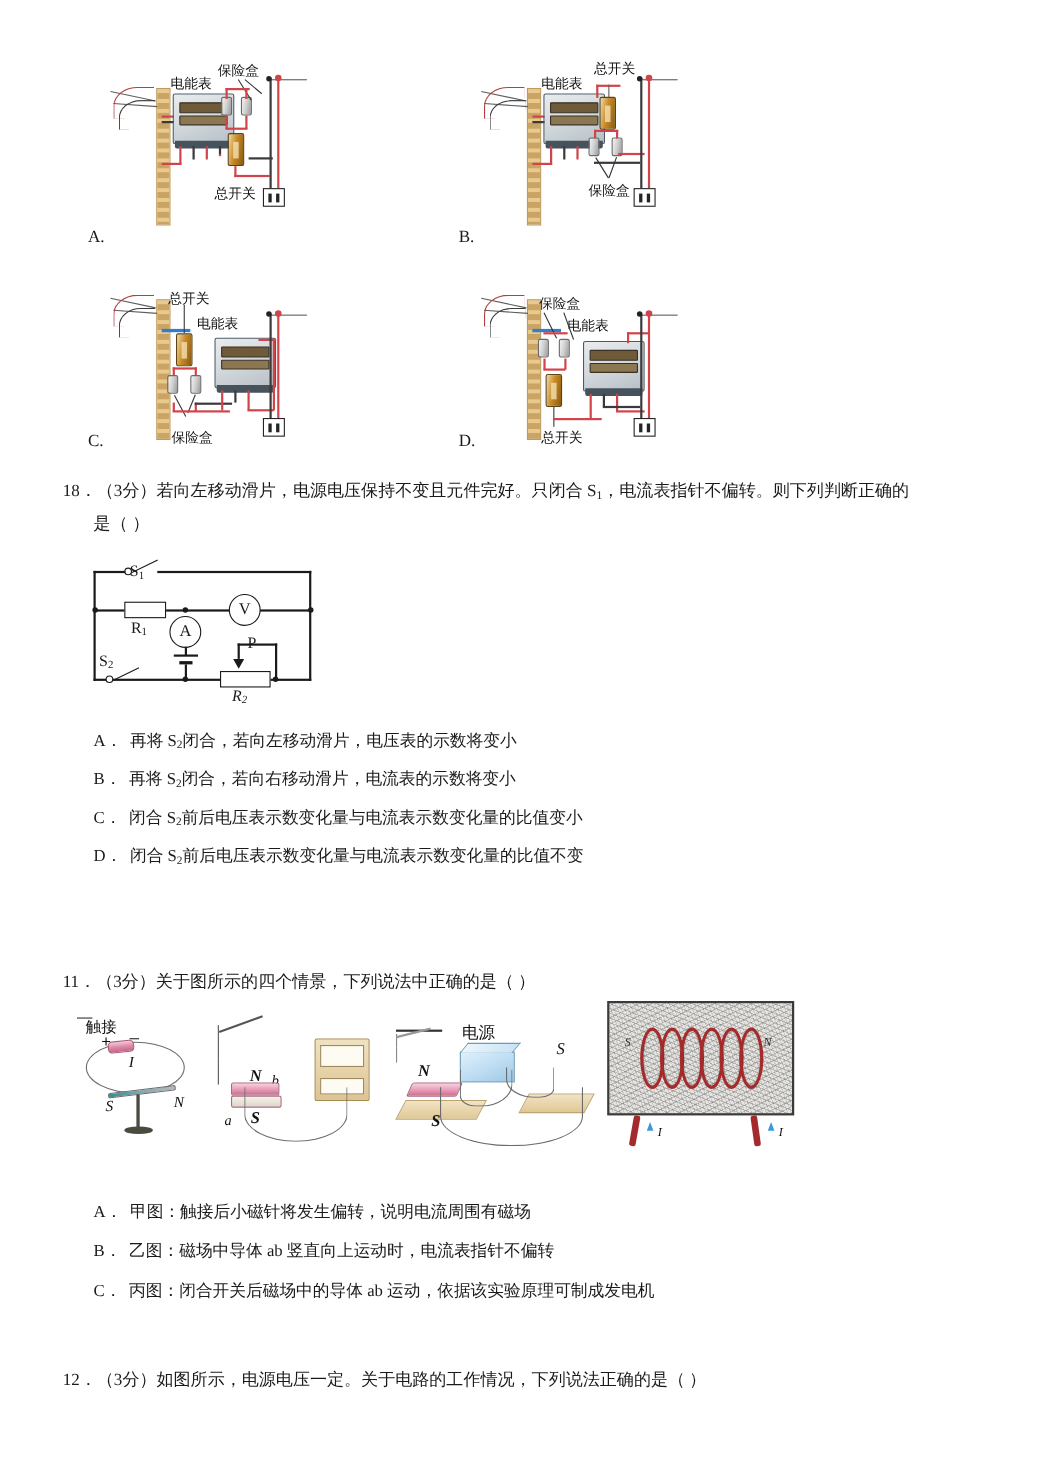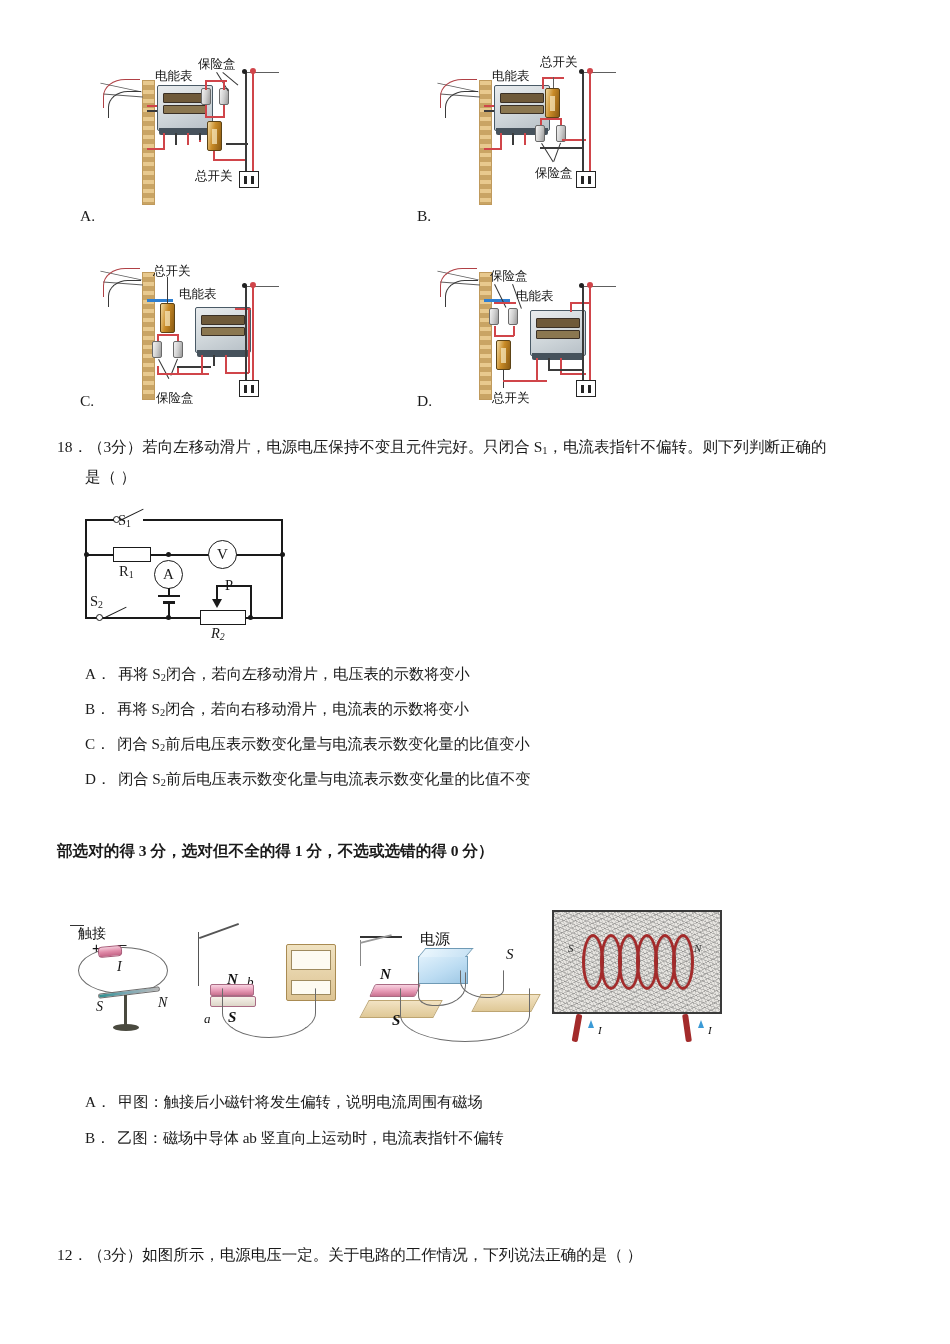--- a/index.html
+++ b/index.html
@@ -633,22 +633,24 @@
   <div class="opt" style="left:85px; top:695px;">
     <span class="lbl">B．</span><span>再将 S</span><sub>2</sub><span>闭合，若向右移动滑片，电流表的示数将变小</span>
   </div>
   <div class="opt" style="left:85px; top:730px;">
     <span class="lbl">C．</span><span>闭合 S</span><sub>2</sub><span>前后电压表示数变化量与电流表示数变化量的比值变小</span>
   </div>
   <div class="opt" style="left:85px; top:765px;">
     <span class="lbl">D．</span><span>闭合 S</span><sub>2</sub><span>前后电压表示数变化量与电流表示数变化量的比值不变</span>
   </div>
 
-  <div class="sec-head" style="left:57px; top:836px;">部选对的得 3 分，选对但不全的得 1 分，不选或选错的得 0 分）</div>
-
+
+  <div class="qnum" style="left:57px; top:878px;">
+    <span>11．</span><span>（3分）</span><span>关于图所示的四个情景，下列说法中正确的是（      ）</span>
+  </div>
 
   <div class="mag" style="left:70px; top:925px; width:130px; height:125px;">
     <div class="txt" style="left:8px; top:0px; font-size:14px;">触接</div>
     <div class="txt" style="left:48px; top:4px; font-size:15px;">_</div>
     <div class="txt" style="left:22px; top:14px; font-size:15px;">+</div>
     <div class="loopwire" style="left:8px; top:22px; width:88px; height:45px;"></div>
     <div class="battpill" style="left:28px; top:21px; width:22px; height:9px; transform:rotate(-6deg);"></div>
     <div class="txt it" style="left:47px; top:34px; font-size:14px;">I</div>
     <div class="ptr" style="left:42px; top:51px; width:14px; border-top:1.4px solid #333;"></div>
     <div class="needle" style="left:28px; top:65px; width:62px; transform:rotate(-7deg);"></div>
@@ -717,18 +719,21 @@
     <div class="txt it" style="left:46px; top:114px; font-size:11px;">I</div>
     <div class="txt it" style="left:156px; top:114px; font-size:11px;">I</div>
   </div>
 
   <div class="opt" style="left:85px; top:1088px;">
     <span class="lbl">A．</span><span>甲图：触接后小磁针将发生偏转，说明电流周围有磁场</span>
   </div>
   <div class="opt" style="left:85px; top:1124px;">
     <span class="lbl">B．</span><span>乙图：磁场中导体 ab 竖直向上运动时，电流表指针不偏转</span>
   </div>
+  <div class="opt" style="left:85px; top:1160px;">
+    <span class="lbl">C．</span><span>丙图：闭合开关后磁场中的导体 ab 运动，依据该实验原理可制成发电机</span>
+  </div>
 
   <div class="qnum" style="left:57px; top:1240px;">
     <span>12．</span><span>（3分）</span><span>如图所示，电源电压一定。关于电路的工作情况，下列说法正确的是（      ）</span>
   </div>
 
 </div>
 
 </body></html>

